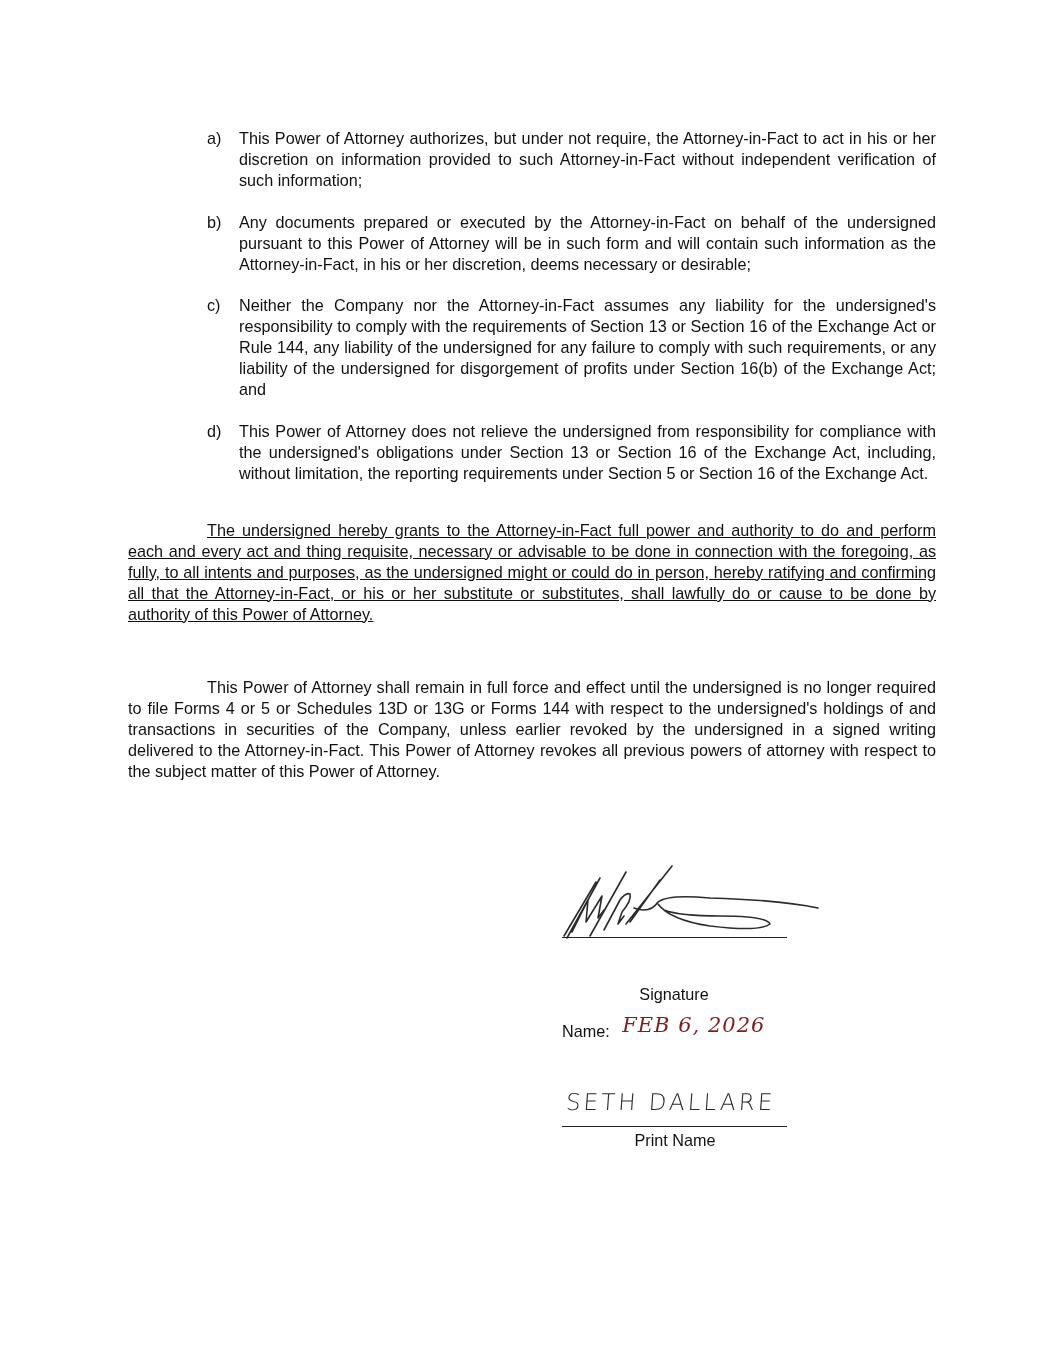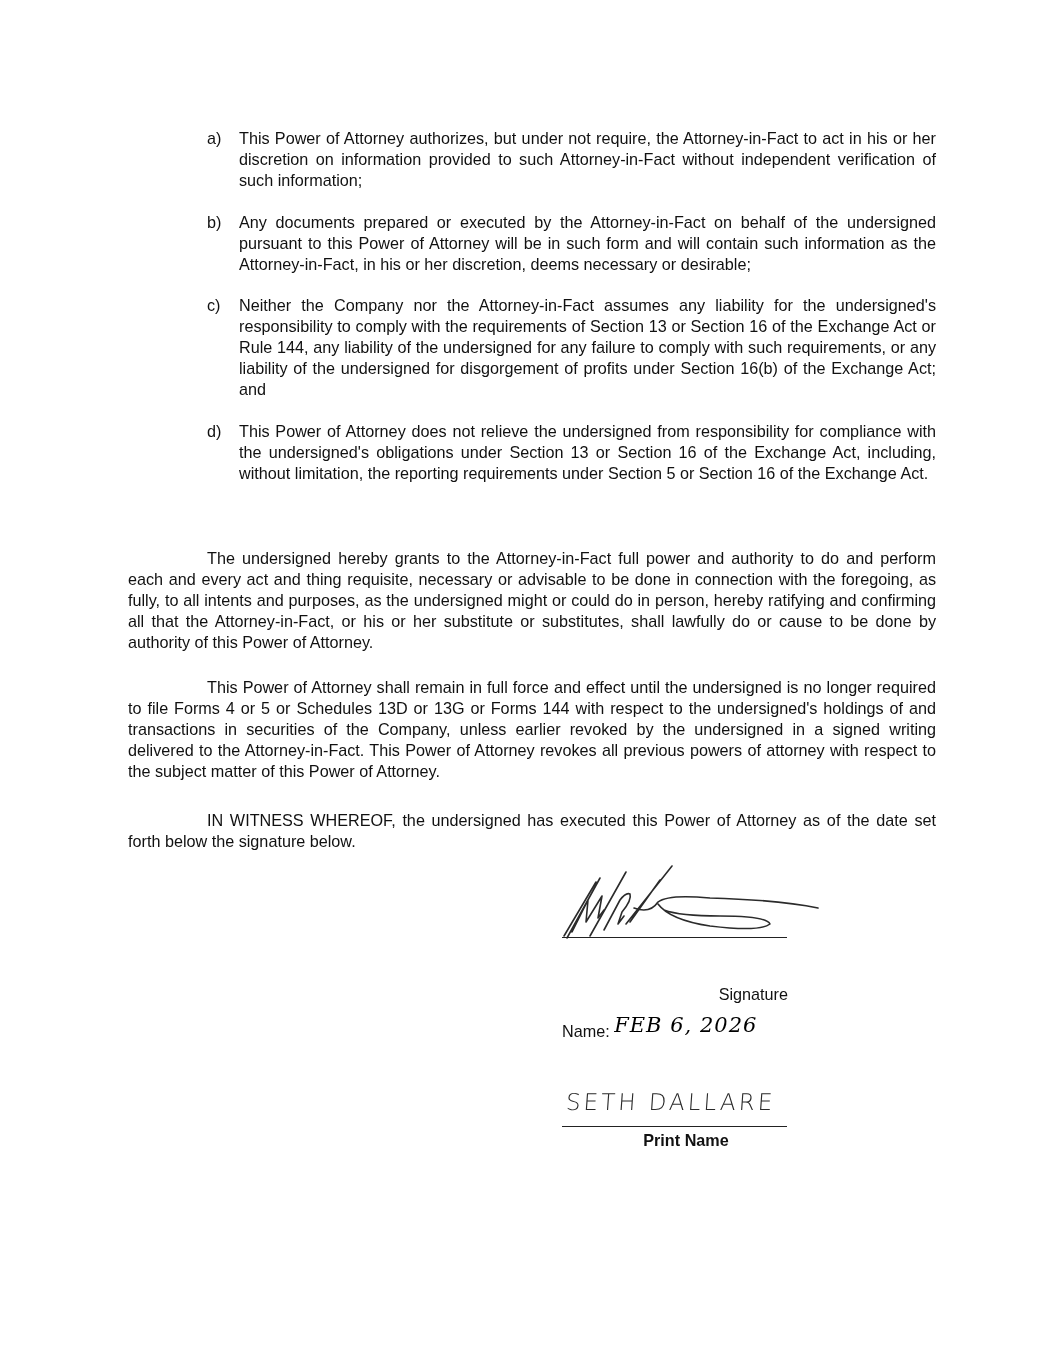--- a/index.html
+++ b/index.html
@@ -7,33 +7,33 @@
     width: 1055px; height: 1365px; position: relative; overflow: hidden;
     font-family: "Liberation Sans", sans-serif; color: #111111;
     font-size: 16.2px; line-height: 20.9px;
   }
   .page { position: absolute; left: 0; top: 0; width: 1055px; height: 1365px; background: #fff; }
   .list { position: absolute; left: 207px; top: 128px; width: 729px; margin: 0; padding: 0; list-style: none; }
   .list-item { position: relative; padding-left: 32px; text-align: justify; margin-bottom: 21px; }
   .list-item .label { position: absolute; left: 0; top: 0; }
   .list-item .text { display: block; text-align: justify; }
   .para { position: absolute; left: 128px; width: 808px; text-align: justify; text-indent: 79px; margin: 0; }
-  #para1 { top: 548px; }
+  #para1 { top: 520px; text-decoration: underline; }
   #para2 { top: 677px; }
   #para3 { top: 810px; }
   .sig-block { position: absolute; left: 560px; top: 860px; width: 260px; }
   .sig-svg { position: absolute; left: 0; top: 0; }
   .sig-line { position: absolute; left: 2px; top: 77px; width: 225px; height: 0; border-top: 1.6px solid #222; }
-  .sig-label { position: absolute; left: 0; top: 124px; width: 228px; text-align: right; }
+  .sig-label { position: absolute; left: 0; top: 124px; width: 228px; text-align: center; }
   .date-row { position: absolute; left: 2px; top: 160px; white-space: nowrap; }
   .date-label { display: inline-block; }
-  .date-hand { display: inline-block; font-family: "DejaVu Serif", serif; font-style: italic; font-size: 21px; color: #000000; letter-spacing: 1px; position: relative; top: -5px; }
+  .date-hand { display: inline-block; margin-left: 8px; font-family: "DejaVu Serif", serif; font-style: italic; font-size: 21px; color: #7f1d1d; letter-spacing: 1px; position: relative; top: -5px; }
   .name-hand { position: absolute; left: 6px; top: 232px; font-family: "DejaVu Sans", sans-serif; font-size: 23px; color: #2a2a2a; letter-spacing: 3px; font-weight: 300; transform: skewX(-4deg); white-space: nowrap; }
   .name-line { position: absolute; left: 2px; top: 266px; width: 225px; height: 0; border-top: 1.4px solid #222; }
-  .name-label { position: absolute; left: 12px; top: 270px; width: 228px; text-align: center; font-weight: bold; }
+  .name-label { position: absolute; left: 1px; top: 270px; width: 228px; text-align: center; }
 </style>
 </head>
 <body>
 
 <div class="page">
 
   <ol class="list">
     <li class="list-item">
       <span class="label">a)</span>
       <span class="text">This Power of Attorney authorizes, but under not require, the Attorney-in-Fact to act in his or her discretion on information provided to such Attorney-in-Fact without independent verification of such information;</span>
@@ -47,21 +47,20 @@
       <span class="text">Neither the Company nor the Attorney-in-Fact assumes any liability for the undersigned's responsibility to comply with the requirements of Section 13 or Section 16 of the Exchange Act or Rule 144, any liability of the undersigned for any failure to comply with such requirements, or any liability of the undersigned for disgorgement of profits under Section 16(b) of the Exchange Act; and</span>
     </li>
     <li class="list-item">
       <span class="label">d)</span>
       <span class="text">This Power of Attorney does not relieve the undersigned from responsibility for compliance with the undersigned's obligations under Section 13 or Section 16 of the Exchange Act, including, without limitation, the reporting requirements under Section 5 or Section 16 of the Exchange Act.</span>
     </li>
   </ol>
 
   <p class="para" id="para1">The undersigned hereby grants to the Attorney-in-Fact full power and authority to do and perform each and every act and thing requisite, necessary or advisable to be done in connection with the foregoing, as fully, to all intents and purposes, as the undersigned might or could do in person, hereby ratifying and confirming all that the Attorney-in-Fact, or his or her substitute or substitutes, shall lawfully do or cause to be done by authority of this Power of Attorney.</p>
   <p class="para" id="para2">This Power of Attorney shall remain in full force and effect until the undersigned is no longer required to file Forms 4 or 5 or Schedules 13D or 13G or Forms 144 with respect to the undersigned's holdings of and transactions in securities of the Company, unless earlier revoked by the undersigned in a signed writing delivered to the Attorney-in-Fact. This Power of Attorney revokes all previous powers of attorney with respect to the subject matter of this Power of Attorney.</p>
-  <p class="para" id="para3">IN WITNESS WHEREOF, the undersigned has executed this Power of Attorney as of the date set forth below the signature below.</p>
 
   <div class="sig-block">
     <svg class="sig-svg" width="270" height="80" viewBox="0 0 270 80">
       <g fill="none" stroke="#2b2b2b" stroke-width="1.6" stroke-linecap="round" stroke-linejoin="round">
         <path d="M7 78 L40 18 M4 76 L36 22 M12 72 L28 40 L26 62 L42 36 L38 58 L44 50"></path>
         <path d="M30 76 L66 12 M44 70 L60 40 Q66 32 70 34 Q72 40 62 52 L58 64 L64 56"></path>
         <path d="M66 64 L112 6 M70 62 L100 20"></path>
         <path d="M74 48 Q90 54 98 42 Q108 34 150 38 Q220 40 258 48"></path>
         <path d="M98 44 Q110 60 150 66 Q200 72 210 64 Q206 56 160 56 Q120 56 104 50"></path>
       </g>

